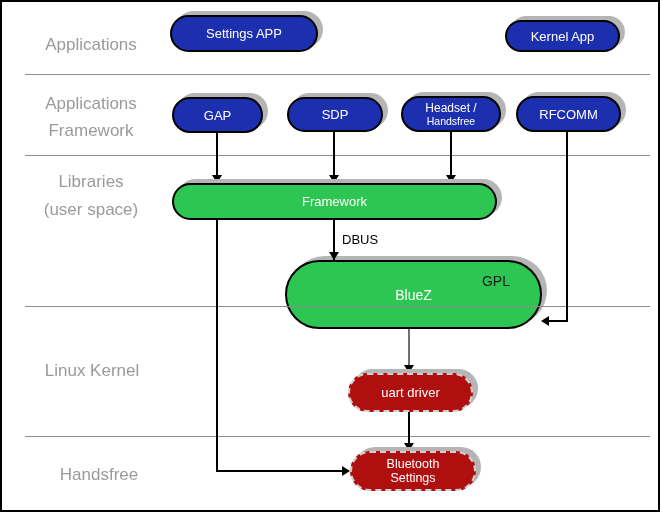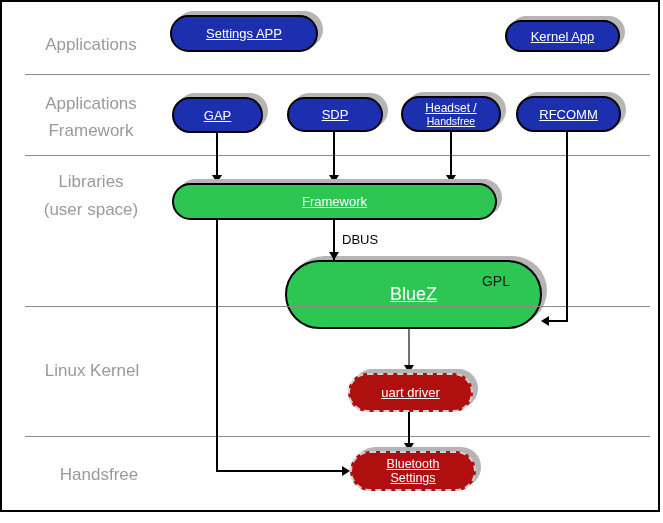--- a/index.html
+++ b/index.html
@@ -26,29 +26,28 @@
   }
   .layer-label{
     position:absolute;color:var(--label_gray);font-size:17px;
     text-align:center;line-height:27px;z-index:2;white-space:nowrap;
   }
   .pill{
     position:absolute;box-sizing:border-box;border:2px solid #000;
     display:flex;flex-direction:column;align-items:center;justify-content:center;
     color:#ffffff;text-align:left;z-index:4;
     box-shadow:5px -4px 0 var(--shadow);
-    text-decoration:underline;
   }
   .blue{background:var(--app_node);}
   .green{background:var(--lib_node);}
   .red{background:var(--kernel_node);border:2px dashed #cfcfcf;}
   .pill .l1{font-size:13px;}
   .pill .sm1{font-size:12px;}
   .pill .sm2{font-size:10.5px;}
-  .bluez-label{font-size:18px;}
+  .bluez-label{font-size:14px;}
   .gpl{
     position:absolute;right:30px;top:11px;color:#1b1b1b;font-size:14px;
   }
   .vline{position:absolute;width:2px;background:var(--line);z-index:3;}
   .hline{position:absolute;height:2px;background:var(--line);z-index:3;}
   .gray-line{background:#707070;}
   .arrow-down{
     position:absolute;width:0;height:0;z-index:3;
     border-left:5px solid transparent;border-right:5px solid transparent;
     border-top:8px solid var(--line);

